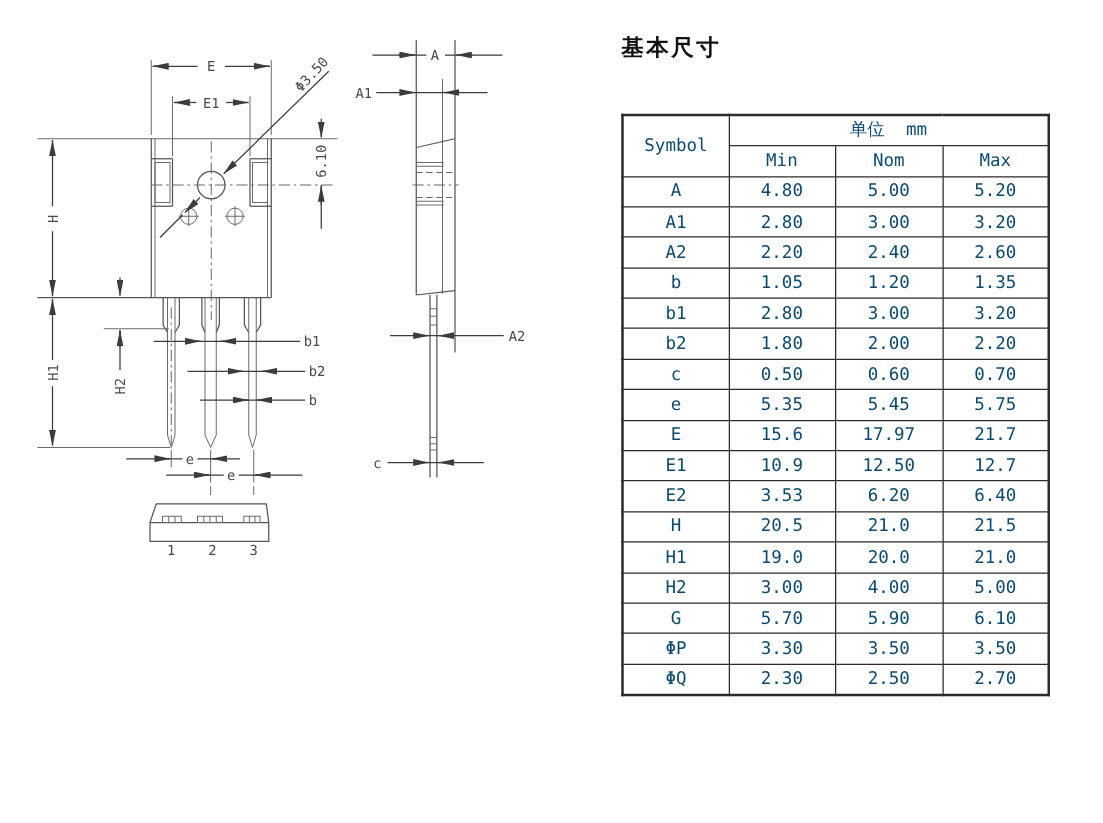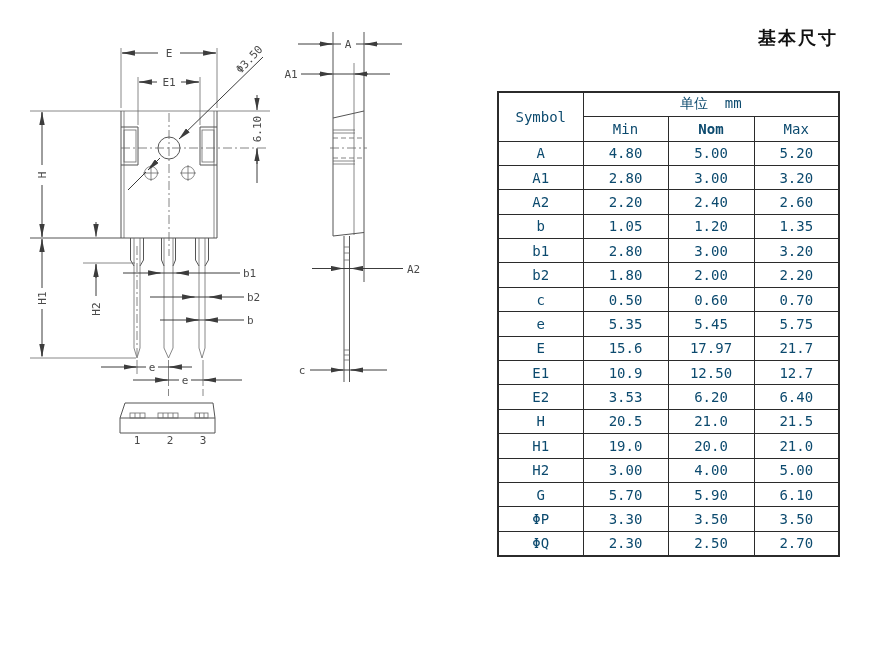--- a/index.html
+++ b/index.html
@@ -6,32 +6,32 @@
   .screen{position:relative;width:882px;height:658px;background:#ffffff;overflow:hidden;
           font-family:"Liberation Sans",sans-serif;}
   svg.drawing{position:absolute;left:0;top:0;}
   svg .s{stroke:#555;stroke-width:1;fill:none;}
   svg .thin{stroke:#6a6a6a;stroke-width:0.8;fill:none;}
   svg .dash{stroke:#666;stroke-width:0.8;fill:none;stroke-dasharray:5 3;}
   svg .cline{stroke:#666;stroke-width:0.8;fill:none;stroke-dasharray:9 3 2 3;}
   svg .stem{stroke:#3c3c3c;stroke-width:1;fill:none;}
   svg text{font-family:"DejaVu Sans Mono","Liberation Mono",monospace;font-size:11px;fill:#4a4a4a;}
   svg .pin{font-size:11px;}
-  .title{position:absolute;left:497px;top:26px;width:341px;text-align:right;
+  .title{position:absolute;left:497px;top:26px;width:341px;text-align:left;
          font-family:"Liberation Serif",serif;font-size:18px;font-weight:bold;color:#111;
          letter-spacing:2px;white-space:pre;}
   table.dims{position:absolute;left:497px;top:91px;border-collapse:collapse;table-layout:fixed;
              font-family:"DejaVu Sans Mono","Liberation Mono",monospace;font-size:14px;color:#0c4a6e;}
   table.dims,table.dims th,table.dims td{border:1px solid #2b2b2b;}
   table.dims{border:2px solid #2b2b2b;}
   table.dims th,table.dims td{padding:0;text-align:center;vertical-align:middle;font-weight:normal;white-space:pre;}
   table.dims .hd1{height:24px;}
   table.dims .hd2{height:25px;}
   table.dims tr.r{height:24.4px;}
-  table.dims .bold{font-weight:bold;margin-left:40px;}
+  table.dims .bold{font-weight:normal;margin-left:40px;}
 </style>
 </head>
 <body>
 
 <div class="screen">
 
   <svg class="drawing" width="480" height="470" viewBox="0 0 480 470">
     <defs>
       <marker id="ah" viewBox="0 0 12 5" refX="11.5" refY="2.5" markerWidth="13" markerHeight="5.5" orient="auto">
         <path d="M0,0 L12,2.5 L0,5 Z" fill="#3c3c3c"></path>

